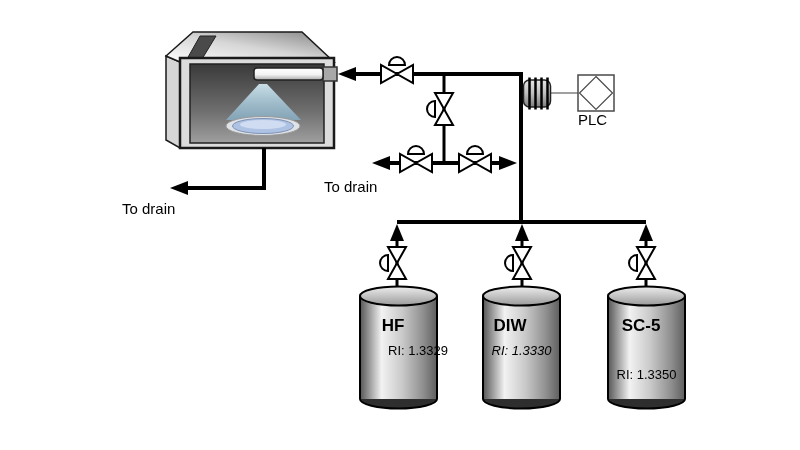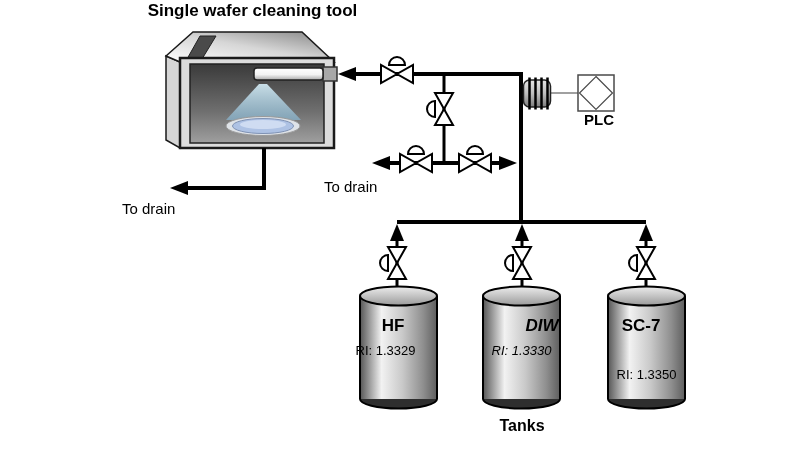--- a/index.html
+++ b/index.html
@@ -5,25 +5,25 @@
   html,body{margin:0;padding:0;background:#fff;}
   .canvas{
     position:relative;width:800px;height:450px;background:#ffffff;
     font-family:"Liberation Sans",sans-serif;color:#000;overflow:hidden;
   }
   .canvas svg{position:absolute;left:0;top:0;}
   .lbl{position:absolute;white-space:nowrap;line-height:1.1;}
   .title{left:135px;top:2px;width:235px;text-align:center;font-size:17px;font-weight:bold;}
   .drain1{left:122px;top:201px;font-size:15px;}
   .drain2{left:324px;top:179px;font-size:15px;}
-  .plc-lbl{left:578px;top:112px;width:36px;text-align:right;font-size:15px;font-weight:bold;}
+  .plc-lbl{left:578px;top:112px;width:36px;text-align:left;font-size:15px;font-weight:normal;}
   .tank-name{width:66px;text-align:center;font-size:17px;font-weight:bold;top:317px;}
   .tank-ri{width:87px;text-align:center;font-size:13px;top:344px;}
-  .hf-name{left:360px;}  .hf-ri{left:342px;}
-  .diw-name{left:509px;font-style:italic;} .diw-ri{left:478px;font-style:italic;}
+  .hf-name{left:360px;}  .hf-ri{left:361px;text-align:right;}
+  .diw-name{left:477px;} .diw-ri{left:478px;font-style:italic;}
   .sc1-name{left:608px;} .sc1-ri{left:603px;margin-top:24px;}
   .tanks-cap{left:472px;top:417px;width:100px;text-align:center;font-size:16px;font-weight:bold;}
 </style>
 </head>
 <body>
 
 <div class="canvas">
 
 <svg width="800" height="450" viewBox="0 0 800 450">
   <defs>
@@ -140,27 +140,25 @@
     <ellipse cx="521.5" cy="296" rx="38.5" ry="9.5" fill="url(#tankTopGrad)" stroke="#000" stroke-width="2"></ellipse>
   </g>
   <g>
     <ellipse cx="646.5" cy="399" rx="38.5" ry="9.5" fill="#2e2e2e" stroke="#000" stroke-width="2"></ellipse>
     <rect x="608" y="296" width="77" height="103" fill="url(#tankGrad)"></rect>
     <path d="M608,296 V399 M685,296 V399" stroke="#000" stroke-width="2" fill="none"></path>
     <ellipse cx="646.5" cy="296" rx="38.5" ry="9.5" fill="url(#tankTopGrad)" stroke="#000" stroke-width="2"></ellipse>
   </g>
 </svg>
 
-<div class="lbl title">Single wafer cleaning tool</div>
 <div class="lbl drain1">To drain</div>
 <div class="lbl drain2">To drain</div>
 <div class="lbl plc-lbl">PLC</div>
 
 <div class="lbl tank-name hf-name">HF</div>
 <div class="lbl tank-ri   hf-ri">RI: 1.3329</div>
 <div class="lbl tank-name diw-name">DIW</div>
 <div class="lbl tank-ri   diw-ri">RI: 1.3330</div>
-<div class="lbl tank-name sc1-name">SC-7</div>
+<div class="lbl tank-name sc1-name">SC-5</div>
 <div class="lbl tank-ri   sc1-ri">RI: 1.3350</div>
 
-<div class="lbl tanks-cap">Tanks</div>
 
 </div>
 
 </body></html>

